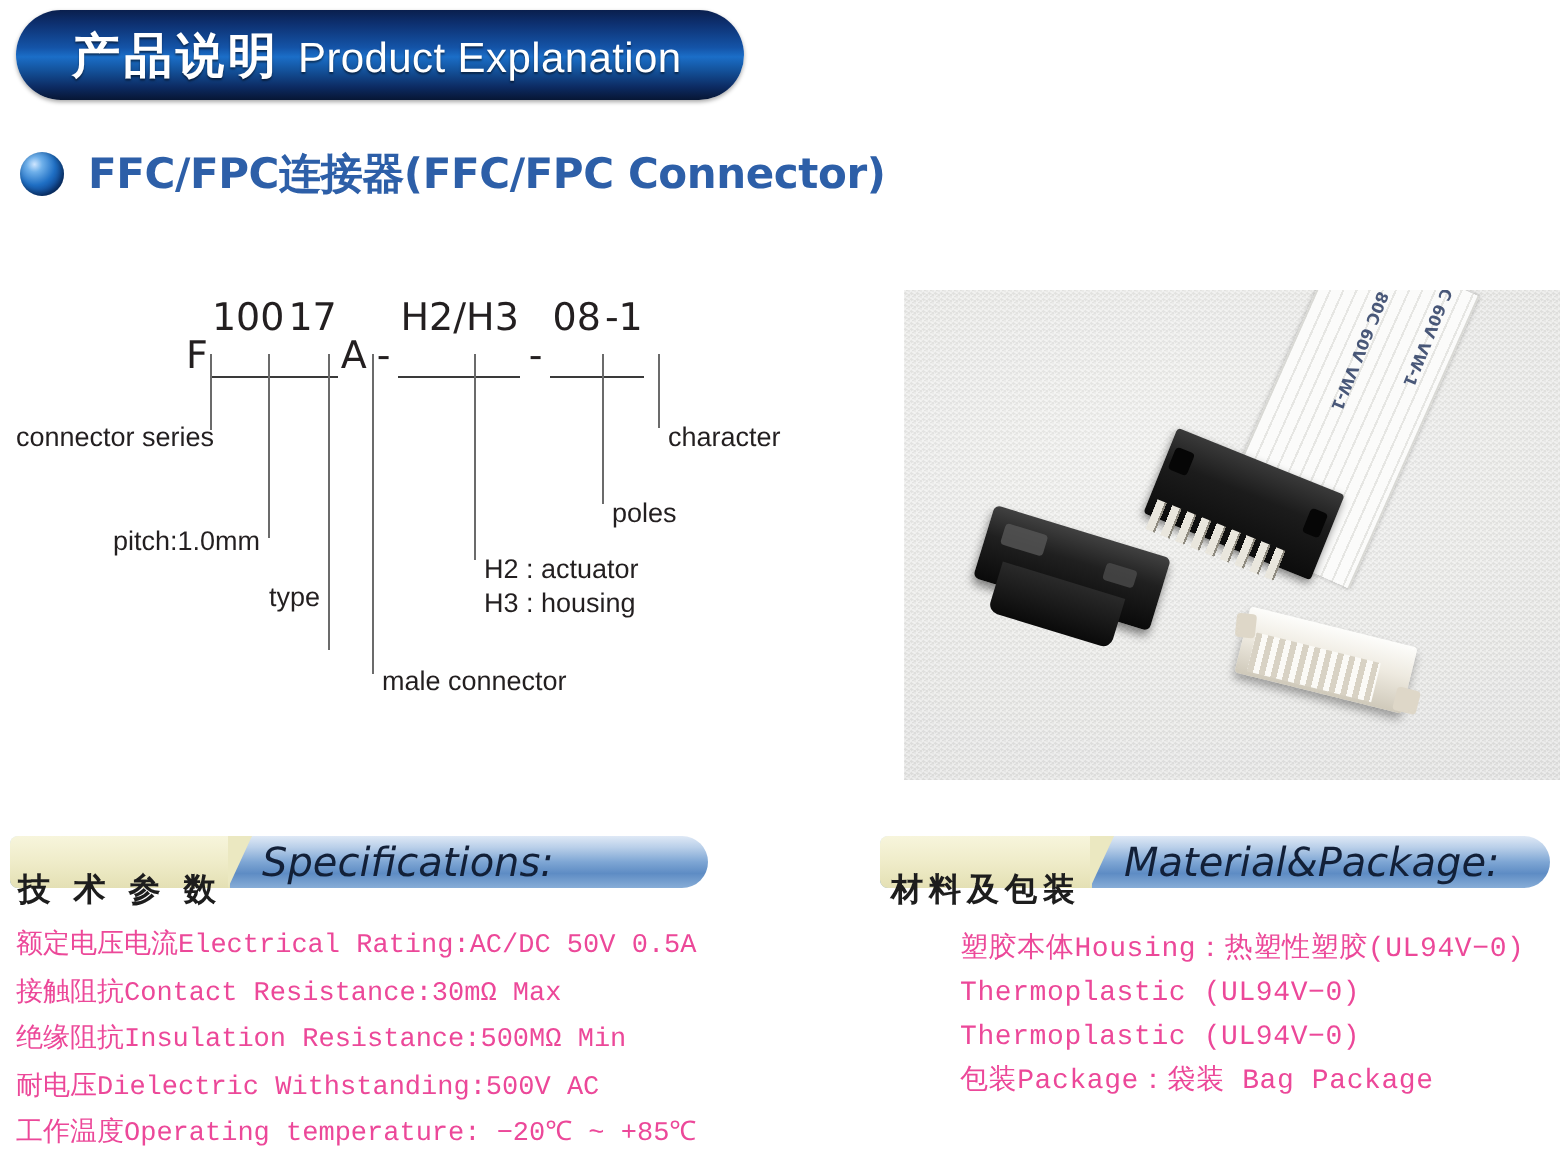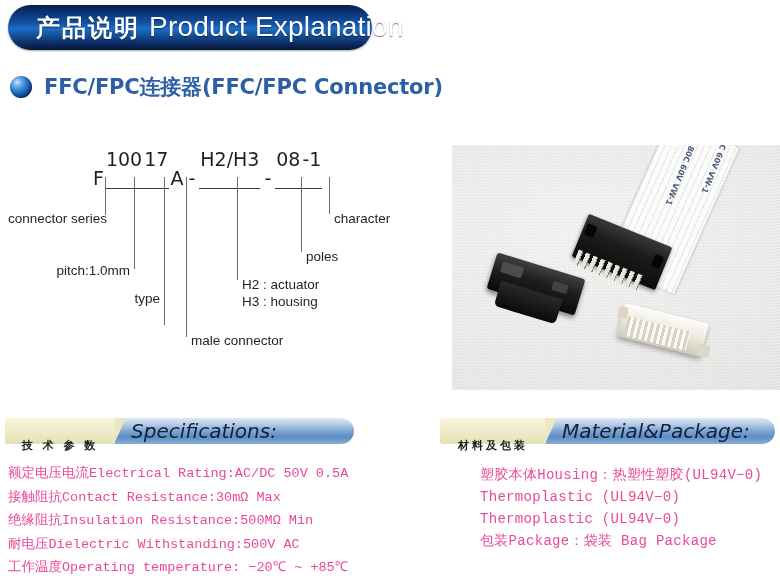--- a/index.html
+++ b/index.html
@@ -23,21 +23,21 @@
   #title-banner .tb-inner{
     display:flex;align-items:baseline;white-space:nowrap;
     padding-left:28px;
   }
   .tb-cn{
     font-size:24px;font-weight:bold;color:#ffffff;letter-spacing:2px;
     font-family:"DejaVu Sans","Liberation Sans",sans-serif;
     text-shadow:0 1px 1px rgba(0,0,0,.5);
   }
   .tb-en{
-    font-size:28px;color:#ffffff;margin-left:9px;letter-spacing:.2px;
+    font-size:21px;color:#ffffff;margin-left:9px;letter-spacing:.2px;
     text-shadow:0 1px 1px rgba(0,0,0,.5);
   }
 
   
   #product-heading{
     position:absolute;left:10px;top:70px;height:34px;
     display:flex;align-items:center;
   }
   #sphere-bullet{
     width:22px;height:22px;border-radius:50%;
@@ -185,21 +185,21 @@
     border-radius:4px 0 0 4px;
     display:flex;align-items:center;justify-content:center;
   }
   .sh-cream:after{
     content:"";position:absolute;right:-11px;top:0;
     width:0;height:0;
     border-style:solid;border-width:0 0 26px 12px;
     border-color:transparent transparent transparent #ebe8c1;
   }
   .sh-cn{
-    position:relative;z-index:2;font-size:11px;font-weight:bold;color:#1d1d1d;
+    position:relative;z-index:2;font-size:16px;font-weight:bold;color:#1d1d1d;
     letter-spacing:3px;padding:0 8px;white-space:nowrap;
     font-family:"DejaVu Sans","Liberation Sans",sans-serif;
     margin-top:29px;
   }
   .sh-en{
     position:absolute;z-index:2;top:0;height:26px;display:flex;align-items:center;
     font-size:20px;color:#122038;white-space:nowrap;
     font-family:"DejaVu Sans","Liberation Sans",sans-serif;
     font-style:italic;
   }

